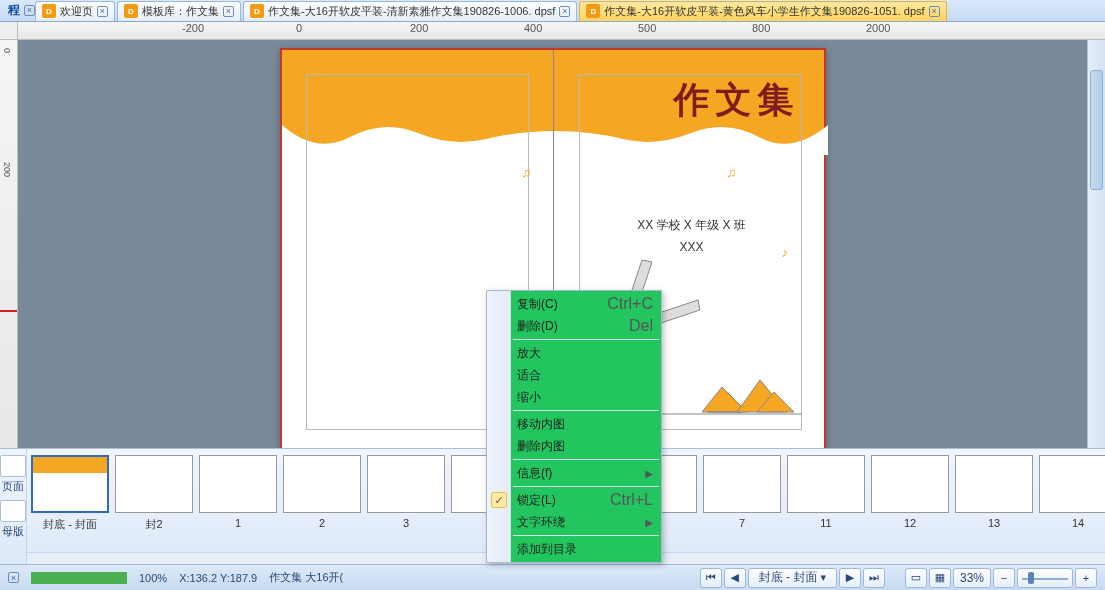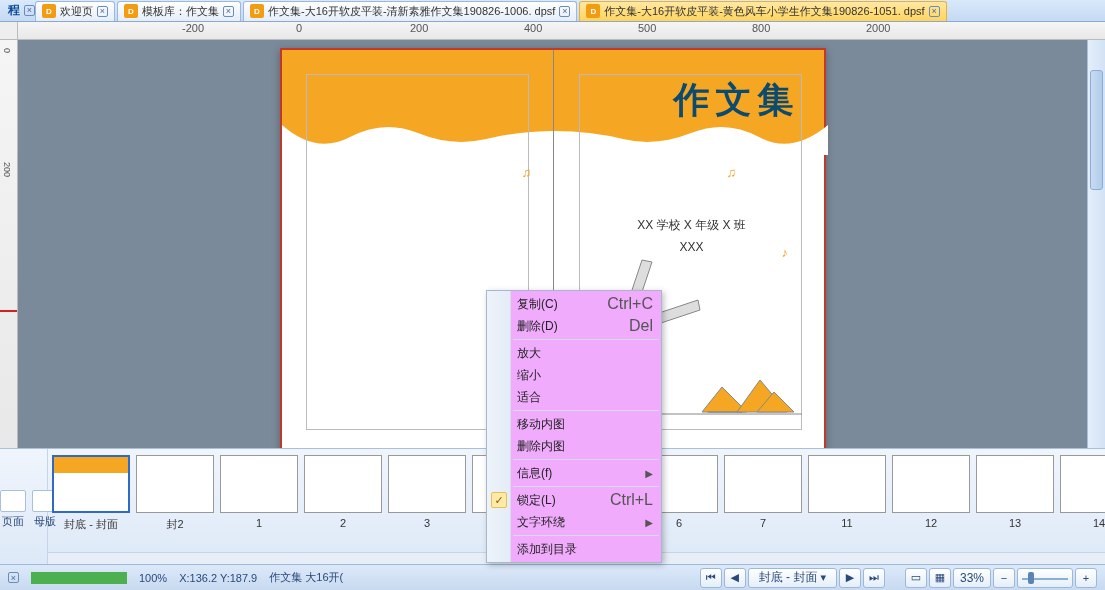--- a/index.html
+++ b/index.html
@@ -19,42 +19,42 @@
 .canvas-wrap{position:absolute;left:18px;top:40px;right:18px;bottom:142px;background:#7b8a9a;overflow:hidden}
 .scroll-v{position:absolute;right:0;top:40px;bottom:142px;width:18px;background:linear-gradient(to right,#e4eefb,#d2e2f5);border-left:1px solid #a8c0de}
 .scroll-v .thumb{position:absolute;top:30px;left:2px;right:2px;height:120px;background:linear-gradient(to right,#c8dbf2,#b0cdea);border:1px solid #8aaed6;border-radius:3px}
 .spread{position:absolute;left:50%;top:8px;transform:translateX(-50%);width:546px;height:404px;background:#fff;border:2px solid #c0392b;box-shadow:0 2px 8px rgba(0,0,0,.3)}
 .page-sep{position:absolute;left:50%;top:0;bottom:0;width:1px;background:#888}
 .margin-box{position:absolute;border:1px solid #bbb}
 .margin-l{left:24px;top:24px;width:223px;height:356px}
 .margin-r{left:297px;top:24px;width:223px;height:356px}
 .orange-wave{position:absolute;left:0;top:0;right:0;height:95px;background:#f5a623}
 .wave-path{position:absolute;left:0;right:0;top:75px;height:30px}
-.cover-title{position:absolute;right:24px;top:26px;font-size:36px;color:#0c4a6e;font-weight:bold;letter-spacing:6px}
+.cover-title{position:absolute;right:24px;top:26px;font-size:36px;color:#7f1d1d;font-weight:bold;letter-spacing:6px}
 .cover-sub{position:absolute;left:325px;top:165px;text-align:center;width:170px;font-size:12px;color:#333;line-height:1.8}
 .windmill{position:absolute;left:300px;bottom:18px;width:220px;height:180px}
 .thumbs-bar{position:absolute;left:0;right:0;bottom:26px;height:116px;background:linear-gradient(#f0f5fc,#dde9f8);border-top:1px solid #a8c0de;display:flex}
-.thumbs-side{width:48px;display:flex;flex-direction:row;align-items:center;padding-top:6px;gap:6px;border-right:1px solid #c4d5ea}
+.thumbs-side{width:48px;display:flex;flex-direction:column;align-items:center;padding-top:6px;gap:6px;border-right:1px solid #c4d5ea}
 .side-item{display:flex;flex-direction:column;align-items:center;gap:2px;cursor:pointer}
 .side-icon{width:26px;height:22px;background:#fff;border:1px solid #a8c0de;border-radius:2px}
 .side-label{font-size:11px;color:#2a4a7a}
 .thumbs-scroll{flex:1;display:flex;align-items:flex-start;padding:6px 4px;gap:6px;overflow:hidden}
 .thumb-item{display:flex;flex-direction:column;align-items:center;gap:4px}
 .thumb-img{width:78px;height:58px;background:#fff;border:1px solid #999;position:relative}
 .thumb-img.selected{border:2px solid #316ac5}
 .thumb-label{font-size:11px;color:#333;white-space:nowrap}
 .thumbs-rule{height:12px;background:#e8eef7;border-top:1px solid #c4d5ea;position:relative}
 .status-bar{position:absolute;left:0;right:0;bottom:0;height:26px;background:linear-gradient(#dce9f9,#c8daf0);border-top:1px solid #9cb8db;display:flex;align-items:center;padding:0 8px;gap:12px}
 .sb-x{width:11px;height:11px;border:1px solid #6b8bb8;display:inline-flex;align-items:center;justify-content:center;font-size:9px;color:#4a6a98;border-radius:2px}
 .zoom-bar{width:96px;height:12px;background:#4caf50;position:relative}
 .status-text{font-size:11px;color:#2a4a7a}
 .nav-grp{display:flex;align-items:center;gap:2px;margin-left:auto}
 .nav-btn{width:22px;height:20px;background:linear-gradient(#fff,#e4eef9);border:1px solid #9cb8db;border-radius:3px;display:inline-flex;align-items:center;justify-content:center;font-size:11px;color:#2a4a7a;cursor:pointer}
 .nav-display{height:20px;background:linear-gradient(#fff,#e4eef9);border:1px solid #9cb8db;border-radius:3px;padding:0 10px;display:inline-flex;align-items:center;font-size:11px;color:#2a4a7a}
-.ctx-menu{position:absolute;left:486px;top:290px;width:176px;background:#f0abfc;border:1px solid #a8b8cc;box-shadow:2px 2px 6px rgba(0,0,0,.25);padding:2px 0;z-index:100}
+.ctx-menu{position:absolute;left:486px;top:290px;width:176px;background:#22c55e;border:1px solid #a8b8cc;box-shadow:2px 2px 6px rgba(0,0,0,.25);padding:2px 0;z-index:100}
 .ctx-gutter{position:absolute;left:0;top:0;bottom:0;width:24px;background:linear-gradient(to right,#eef3fa,#e4ecf6);border-right:1px solid #d4dde8}
 .ctx-item{position:relative;height:22px;display:flex;align-items:center;padding-left:30px;padding-right:8px;cursor:pointer}
 .ctx-label{flex:1;font-size:12px;color:#222}
 .ctx-shortcut{font-size:16px;color:#555}
 .ctx-sep{height:1px;background:#d4dde8;margin:2px 2px 2px 26px}
 .ctx-arrow{font-size:10px;color:#555}
 .ctx-check{position:absolute;left:4px;width:16px;height:16px;background:#fde9a8;border:1px solid #e6c14e;border-radius:2px;display:inline-flex;align-items:center;justify-content:center;color:#8a5a00;font-size:11px}
 .thumb-mini{position:absolute;background:#f5a623;left:0;right:0;top:0;height:16px}
 .music-note{position:absolute;font-size:13px;color:#f5a623}
 </style>
@@ -149,24 +149,24 @@
     </div>
   <div class="ctx-item">
       <span class="ctx-label">删除(D)</span>
       <span class="ctx-shortcut">Del</span>
     </div>
   <div class="ctx-sep"></div>
   <div class="ctx-item">
       <span class="ctx-label">放大</span>
     </div>
   <div class="ctx-item">
+      <span class="ctx-label">适合</span>
+    </div>
+  <div class="ctx-item">
       <span class="ctx-label">缩小</span>
-    </div>
-  <div class="ctx-item">
-      <span class="ctx-label">适合</span>
     </div>
   <div class="ctx-sep"></div>
   <div class="ctx-item">
       <span class="ctx-label">移动内图</span>
     </div>
   <div class="ctx-item">
       <span class="ctx-label">删除内图</span>
     </div>
   <div class="ctx-sep"></div>
   <div class="ctx-item">

